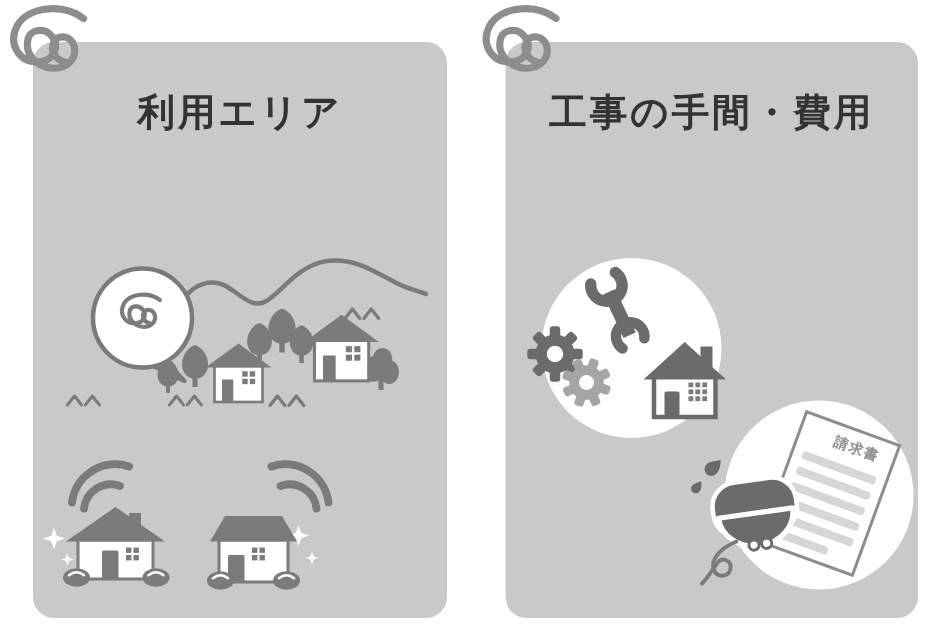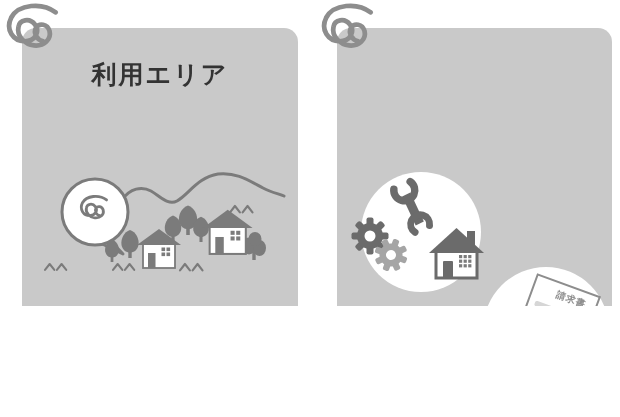--- a/index.html
+++ b/index.html
@@ -1,21 +1,21 @@
 <!DOCTYPE html>
 <html style="--page-bg: #ffffff; --panel-bg: #c9c9c9; --ink-dark: #6b6b6b; --ink-mid: #7b7b7b; --ink-light: #a5a5a5; --coil: #8d8d8d; --title: #333333; --doc-line: #d6d6d6; --doc-label: #8f8f8f;"><head>
 <meta charset="utf-8">
 <style>
   :root{
     --page-bg:#ffffff; --panel-bg:#c9c9c9; --ink-dark:#6b6b6b; --ink-mid:#7b7b7b;
     --ink-light:#a5a5a5; --coil:#8d8d8d; --title:#333333; --doc-line:#d6d6d6; --doc-label:#8f8f8f;
   }
   *{margin:0;padding:0;box-sizing:border-box;}
   body{font-family:"DejaVu Sans","Liberation Sans",sans-serif;background:var(--page-bg);}
-  .stage{position:relative;width:620px;height:306px;background:var(--page-bg);overflow:hidden;}
+  .stage{position:relative;width:620px;height:417px;background:var(--page-bg);overflow:hidden;}
   .panel{position:absolute;top:28px;width:276px;height:384px;background:var(--panel-bg);border-radius:14px;}
   .panel.left{left:22px;}
   .panel.right{left:337px;width:275px;}
   .panel-title{position:absolute;top:30px;left:0;width:100%;text-align:center;
     font-size:25px;font-weight:bold;color:var(--title);letter-spacing:2px;}
   .corner-coil{position:absolute;left:-19px;top:-23px;width:62px;height:56px;overflow:visible;}
   .scene{position:absolute;left:0;top:0;width:100%;height:100%;overflow:visible;}
   svg{display:block;}
   .f-mid{fill:var(--ink-mid);}   .f-dark{fill:var(--ink-dark);}  .f-light{fill:var(--ink-light);}
   .f-white{fill:#ffffff;}        .f-none{fill:none;}             .f-dline{fill:var(--doc-line);}
@@ -129,20 +129,21 @@
         <use href="#bush" transform="translate(52,43)"></use>
       </g>
     </svg>
   </div>
 
   <div class="panel right">
     <svg class="corner-coil" viewBox="0 0 60 54">
       <use href="#coilp" class="s-coil rc" stroke-width="4.6"></use>
     </svg>
 
+    <div class="panel-title">工事の手間・費用</div>
 
     <svg class="scene" viewBox="0 0 275 384">
 
       <circle cx="84" cy="204" r="60" class="f-white"></circle>
 
       <g transform="translate(76,181) rotate(-25)">
         <line x1="0" y1="-16" x2="0" y2="16" class="s-dark" stroke-width="9"></line>
         <path d="M-9,-26 A10.5,10.5 0 1 0 9,-26" class="f-none s-dark rc" stroke-width="7.5"></path>
         <path d="M-8,22 A9.5,9.5 0 1 1 8,22" class="f-none s-dark rc" stroke-width="7"></path>
       </g>

